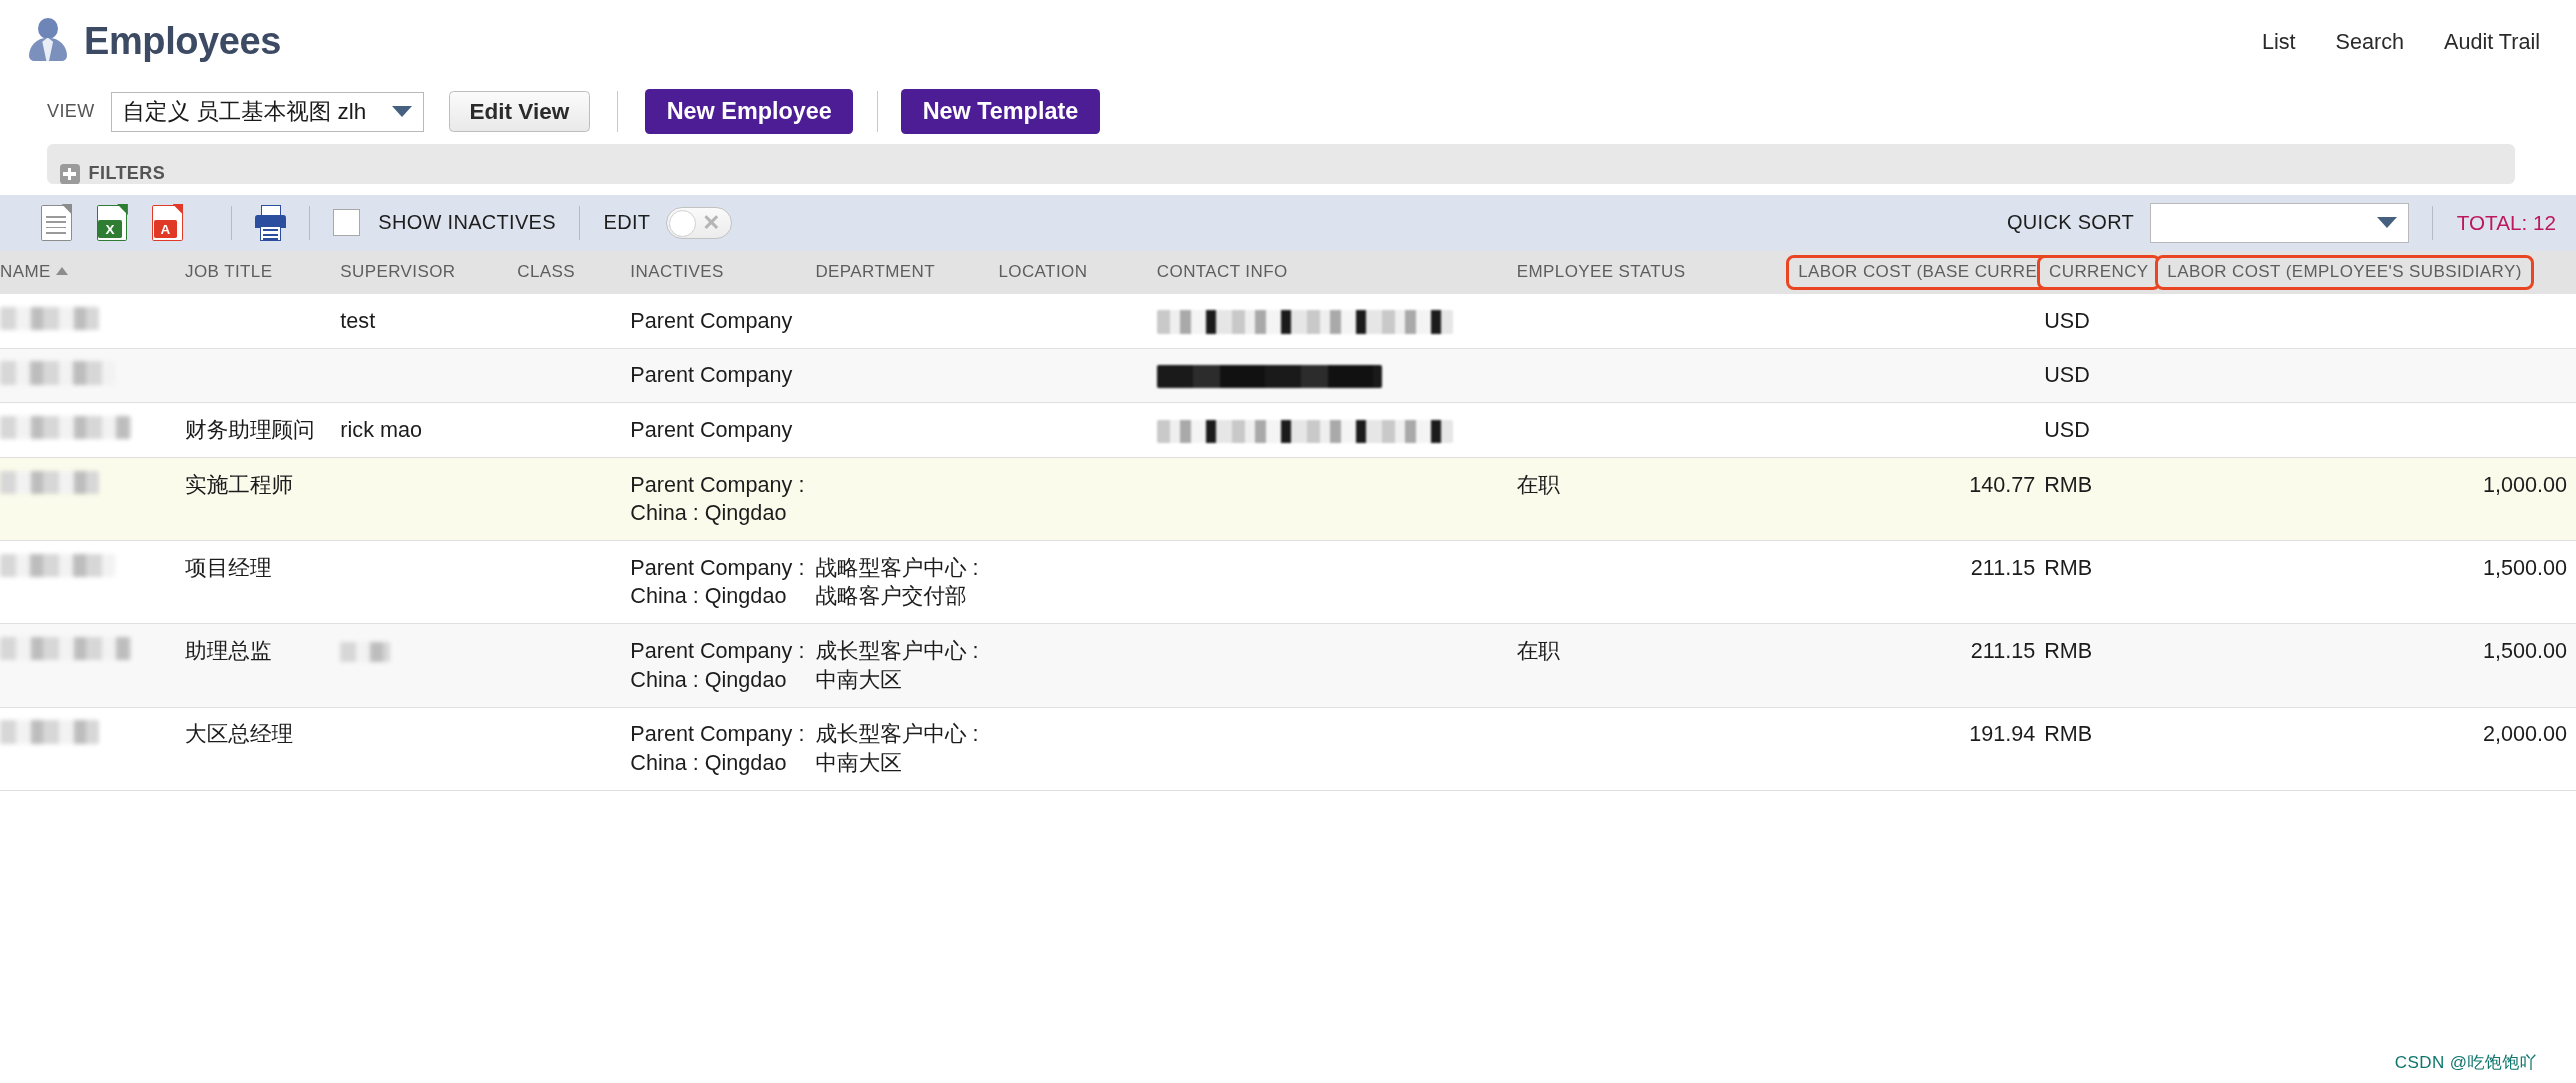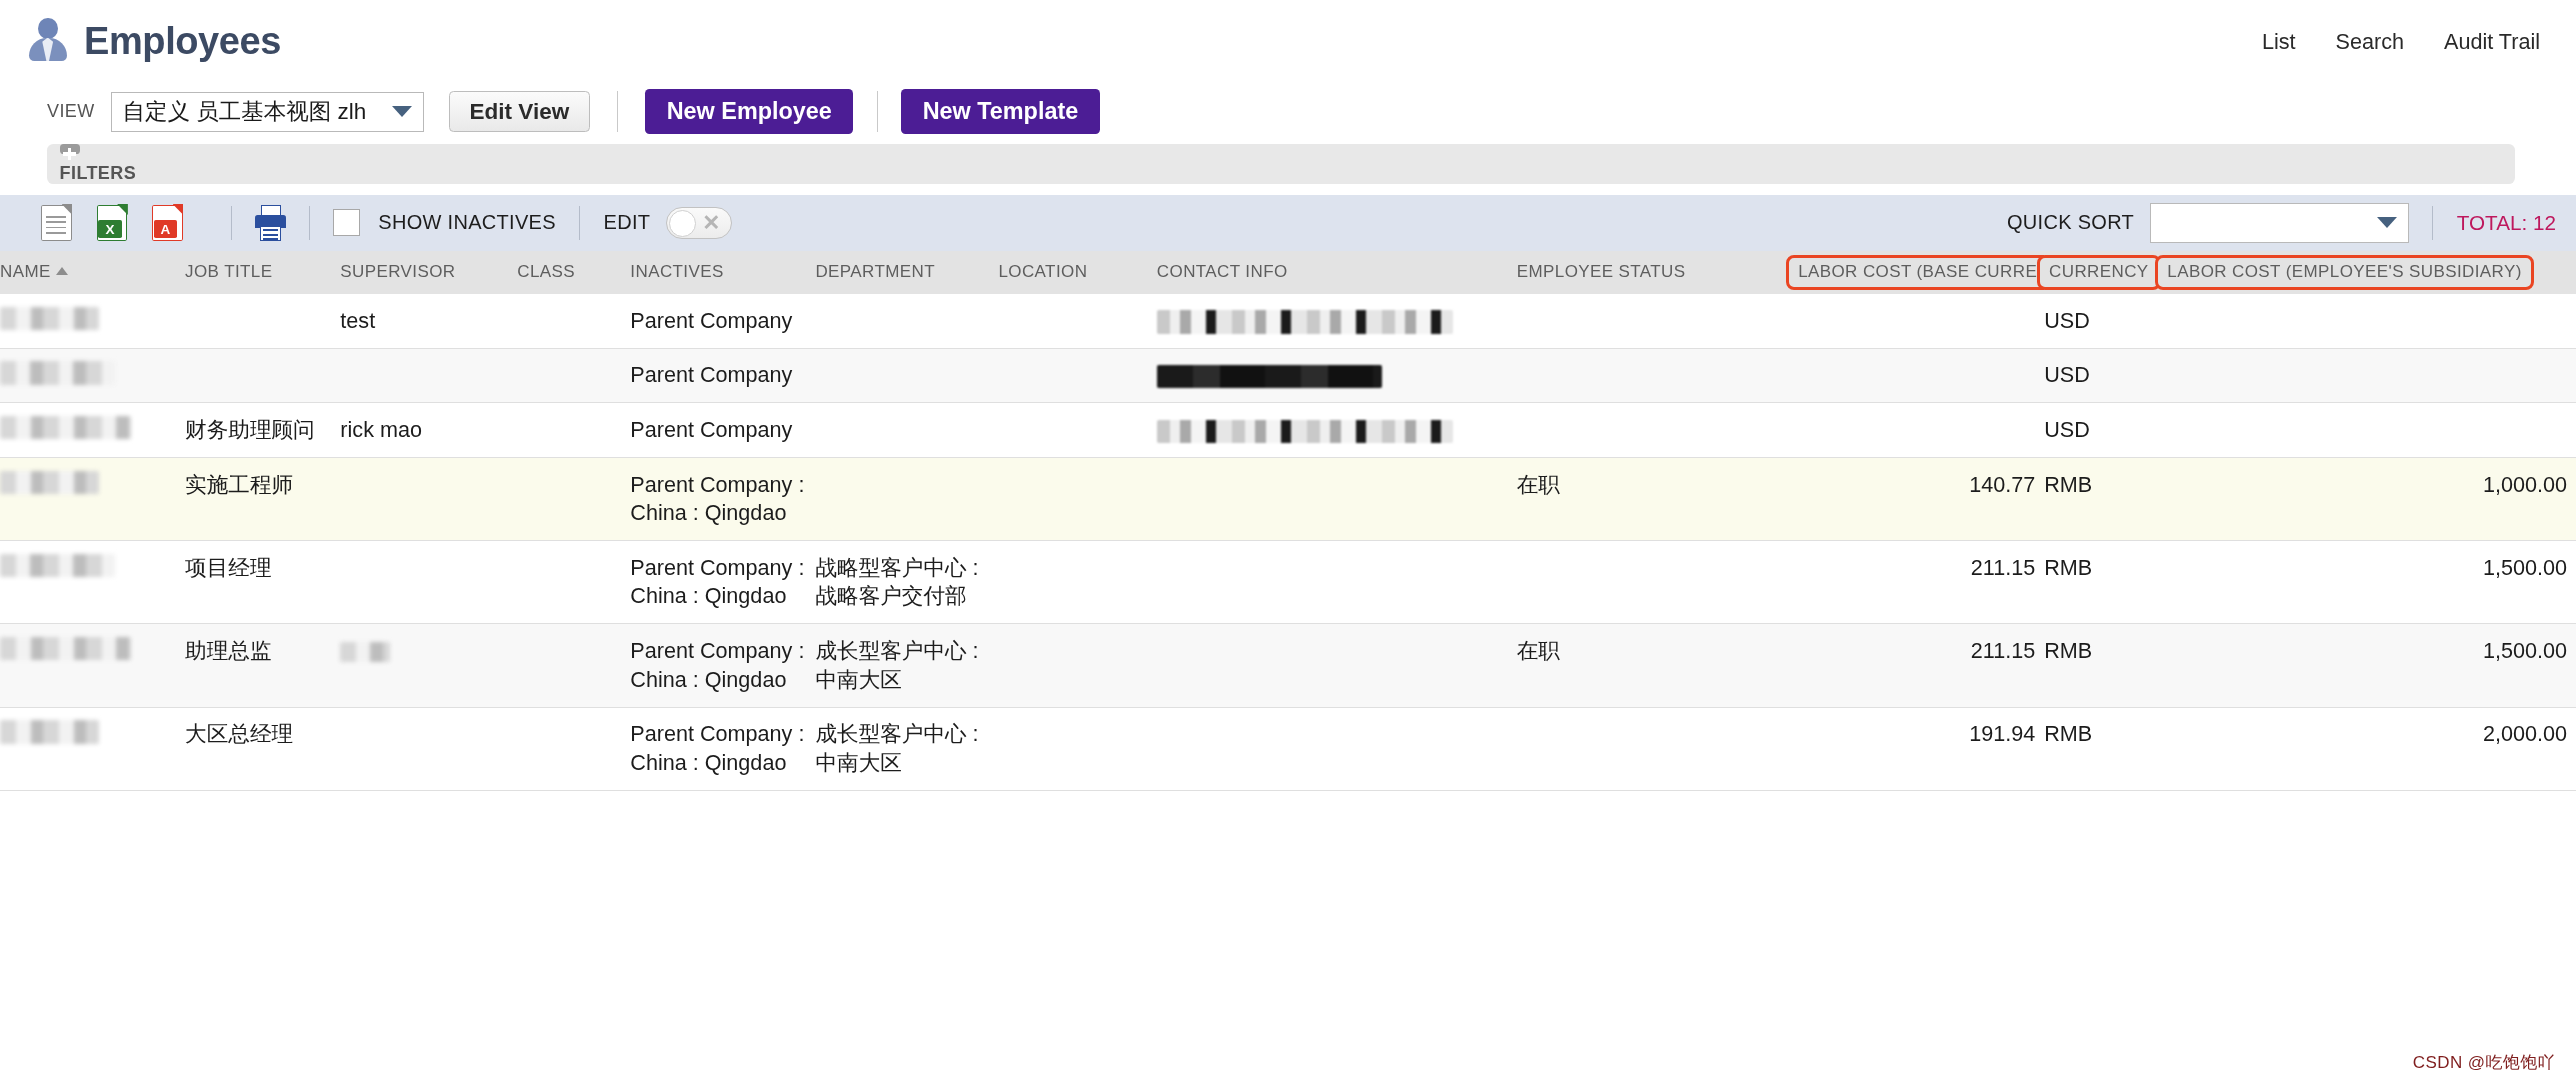--- a/index.html
+++ b/index.html
@@ -71,23 +71,22 @@
     height: 45px; padding: 0 21.6px; background:#4c1d95; border: none; border-radius: 4.5px;
     font-size: 23.4px; font-weight: bold; color:#fff; cursor:pointer;
     font-family: "Liberation Sans", sans-serif;
   }
   .btn-blue + .vsep { margin: 0 23.4px; }
 
   
   .filters-row { padding: 7.2px 7.2px 0 47px; }
   .filters {
     height: 40px; background: #e8e8e8; border-radius: 6.3px;
-    display:flex; align-items:flex-start; padding-left: 12.6px; gap: 9px;
+    display:flex; align-items:flex-end; padding-left: 12.6px; gap: 9px;
     width: calc(100% - 54px);
-    flex-direction: column;
   }
   .plus-box {
     width: 20px; height: 20px; border-radius: 3.6px; background:#9b9b9b;
     position: relative;
   }
   .plus-box:before, .plus-box:after {
     content:""; position:absolute; background:#fff;
   }
   .plus-box:before { left: 8px; top: 3.6px; width: 3.6px; height: 12.6px; }
   .plus-box:after  { left: 3.6px; top: 8px; width: 12.6px; height: 3.6px; }
@@ -180,22 +179,22 @@
   }
   .redact.dark {
     background: repeating-linear-gradient(90deg,#1a1a1a 0 36px,#2c2c2c 36px 63px,#111 63px 108px);
   }
   .redact.soft {
     background: repeating-linear-gradient(90deg,#d7d7d7 0 16px,#f2f2f2 16px 30.5px,#bdbdbd 30.5px 43px);
     filter: blur(2px);
   }
   .namecell { display:flex; align-items:center; gap: 3.6px; }
   .watermark {
-    position:absolute; right: 21px; bottom: 9px;
-    font-size: 17px; color:#7f1d1d; letter-spacing: 0.4px;
+    position:absolute; right: 39px; bottom: 9px;
+    font-size: 17px; color:#0f766e; letter-spacing: 0.4px;
   }
   .colpad { padding-left: 27px; }
 </style>
 </head>
 <body>
 
 <div class="page">
 
   <div class="header">
     <div class="title-wrap">

